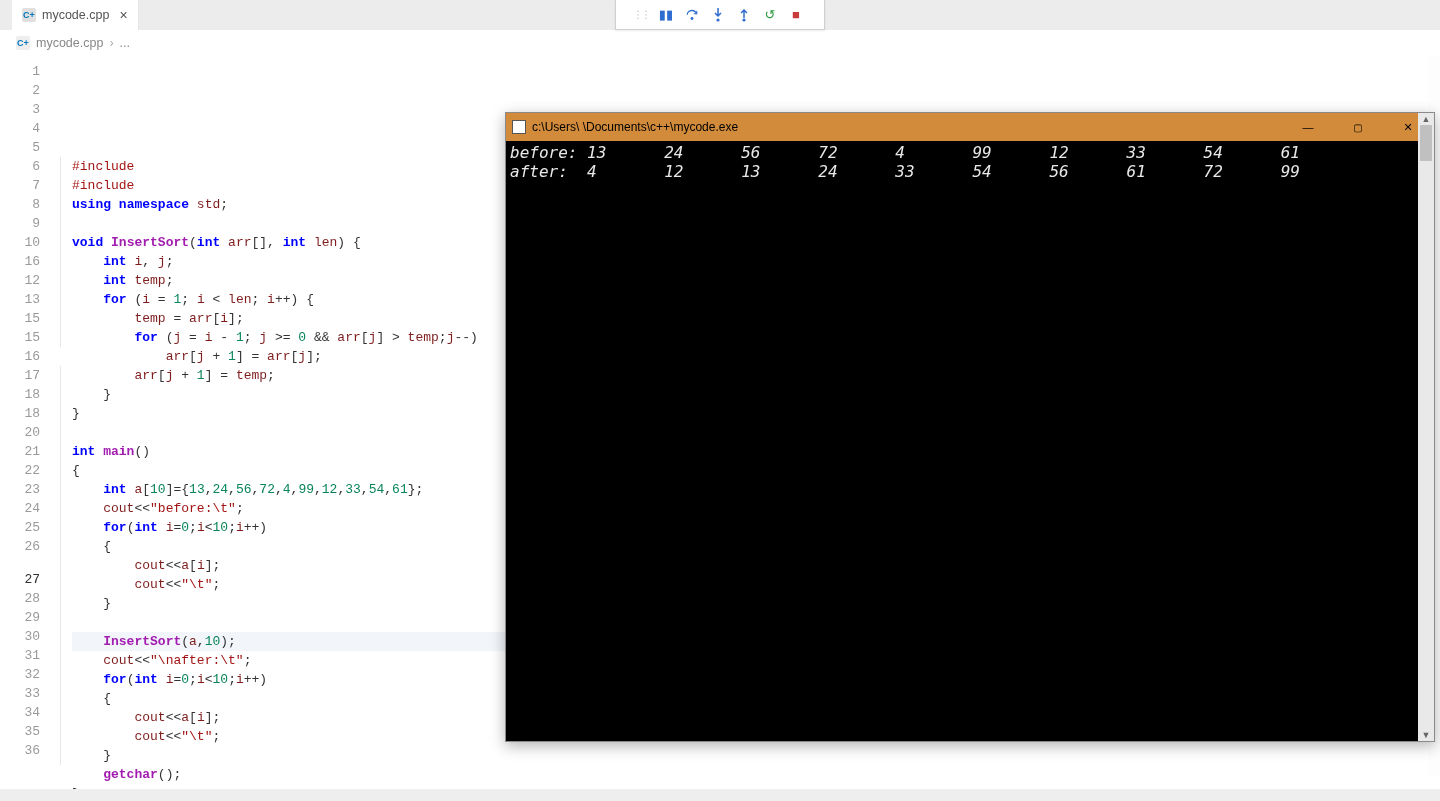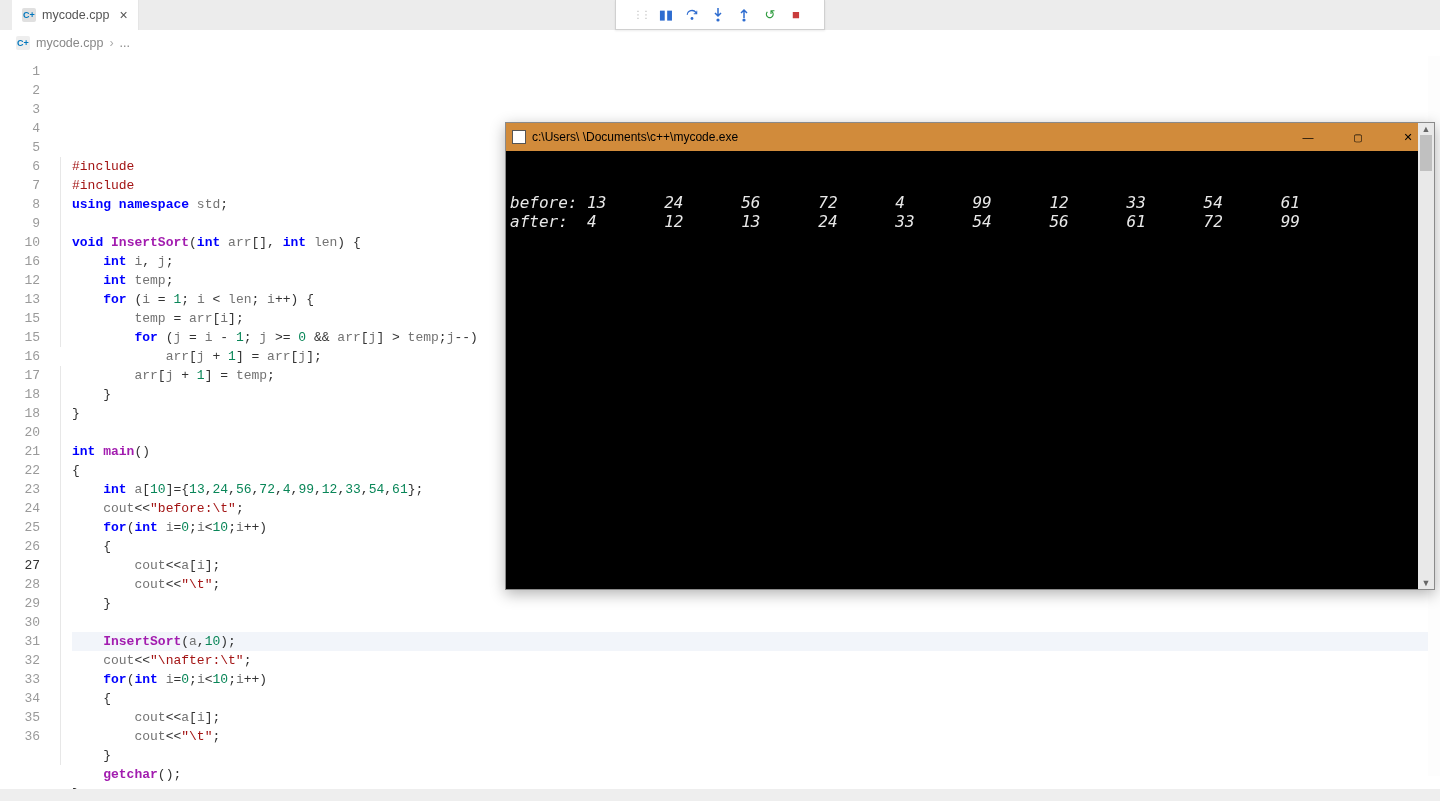--- a/index.html
+++ b/index.html
@@ -22,38 +22,38 @@
 
 
 .crumbs { position:absolute; top:30px; left:0; right:0; height:26px; background:#fff; display:flex; align-items:center; padding-left:16px; gap:6px; font-size:12.5px; color:#888; }
 .crumbs .file-ico { width:14px; height:14px; display:flex; align-items:center; justify-content:center; font-weight:bold; font-size:9px; color:#0277bd; background:#eee; border-radius:2px; }
 .crumbs .sep { color:#aaa; }
 
 
 .editor { position:absolute; top:56px; left:0; right:0; bottom:0; background:#fff; font-family:Consolas,"Courier New",monospace; font-size:13px; line-height:19px; display:flex; }
 .gutter { width:52px; text-align:right; padding:6px 12px 0 0; color:#9a9a9a; user-select:none; }
 .gutter .ln { height:19px; }
-.gutter .ln.cur { color:#333; }
+.gutter .ln.cur { color:#333;margin-top:14px; }
 .codewrap { flex:1; padding:6px 0 0 20px; position:relative; white-space:pre; color:#333; }
 .codewrap .row { height:19px; }
 .codewrap .row.hl { background:#f2f5fa; }
 
 .ig { position:absolute; width:1px; background:#e7e7e7; }
 
 
 .k { color:#0000ff;font-weight:bold; } 
 .inc { color:#a31515; } 
 .ang { color:#a31515; }
 .fn { color:#a21caf;font-weight:bold; }
 .num { color:#098658; }
 .str { color:#a31515; }
-.id { color:#737373;text-align:right; }
+.id { color:#7f1d1d;text-align:right; }
 
 
-.console-win { position:absolute; top:122px; left:505px; width:930px; height:468px; border:1px solid #8a8a8a; background:#000; display:flex; flex-direction:column; box-shadow:0 4px 14px rgba(0,0,0,.3); z-index:40;gap:40px; }
+.console-win { position:absolute; top:112px; left:505px; width:930px; height:630px; border:1px solid #8a8a8a; background:#000; display:flex; flex-direction:column; box-shadow:0 4px 14px rgba(0,0,0,.3); z-index:40; }
 .title-bar { height:28px; background:#d18b3b; display:flex; align-items:center; padding:0 4px 0 6px; gap:6px; }
 .title-bar .icon { width:14px; height:14px; background:#fff; border:1px solid #555; display:inline-block; }
 .title-bar .ttl { flex:1; color:#000; font-size:12px; font-family:"Segoe UI",Arial; white-space:nowrap; overflow:hidden; }
 .title-bar .winbtn { width:44px; height:28px; display:flex; align-items:center; justify-content:center; color:#000; font-size:11px; }
 .title-bar .winbtn.sq { font-size:10px; }
 .con-body { flex:1; position:relative; background:#000; color:#e8e8e8; font-family:SimSun,"NSimSun",Consolas,monospace; font-size:16px; padding:2px 4px; white-space:pre; overflow:hidden;font-style:italic; }
 .con-scroll { position:absolute; right:0; top:0; bottom:0; width:16px; background:#e9e9e9; }
 .con-scroll .thumb { position:absolute; top:12px; left:2px; width:12px; height:36px; background:#c0c0c0; }
 .con-scroll .arr { position:absolute; left:0; width:16px; height:12px; display:flex; align-items:center; justify-content:center; color:#666; font-size:9px; }
 .con-scroll .up { top:0; }

